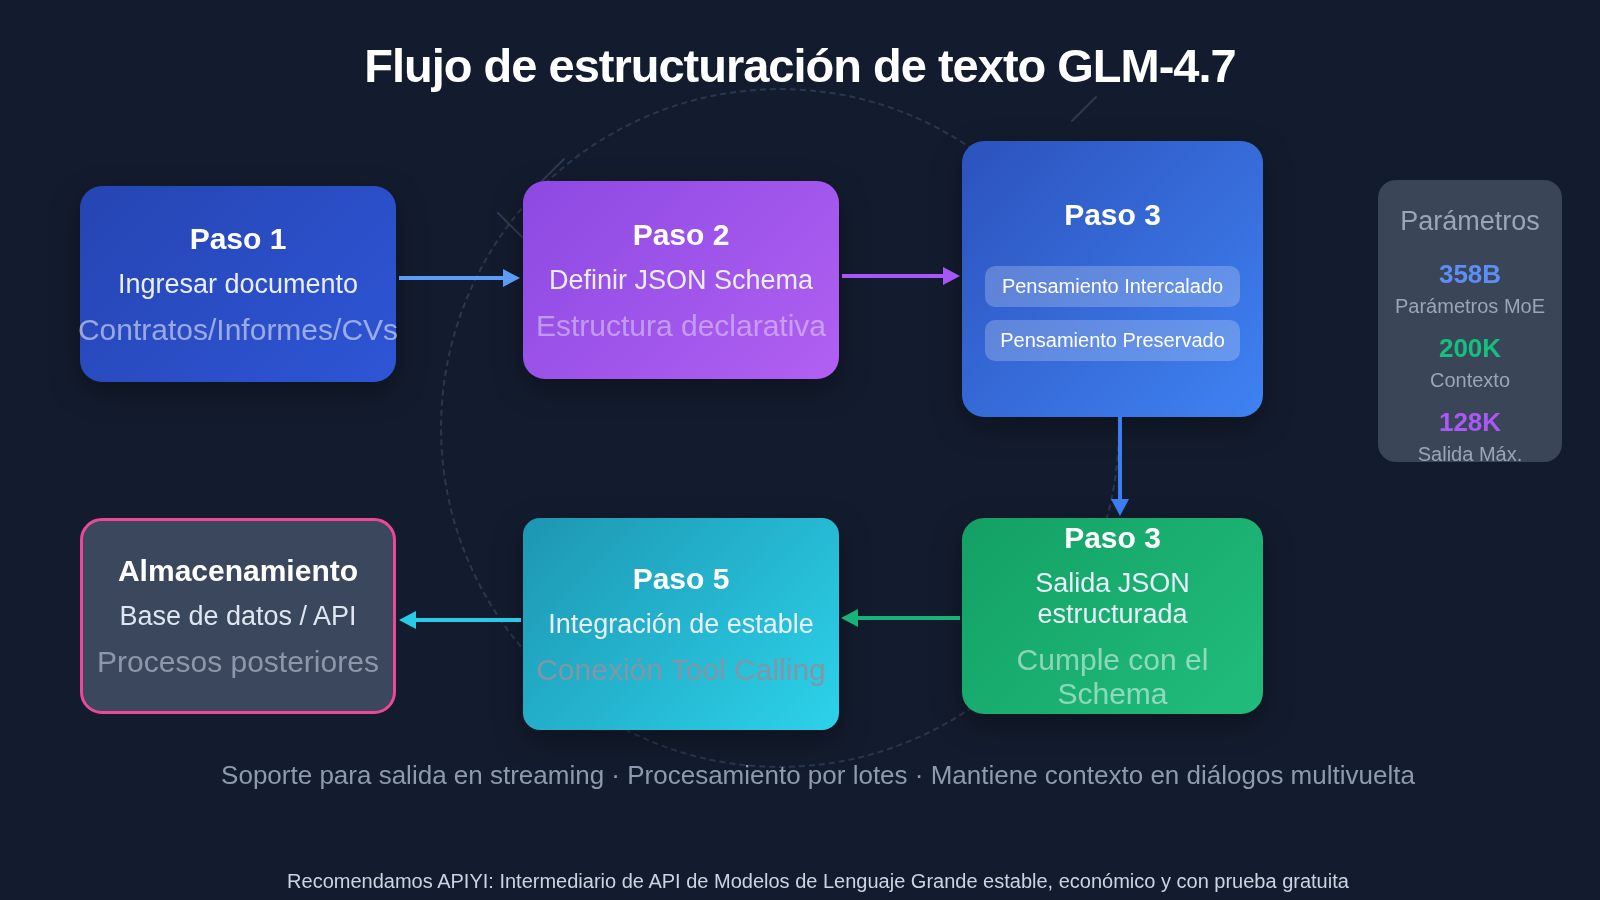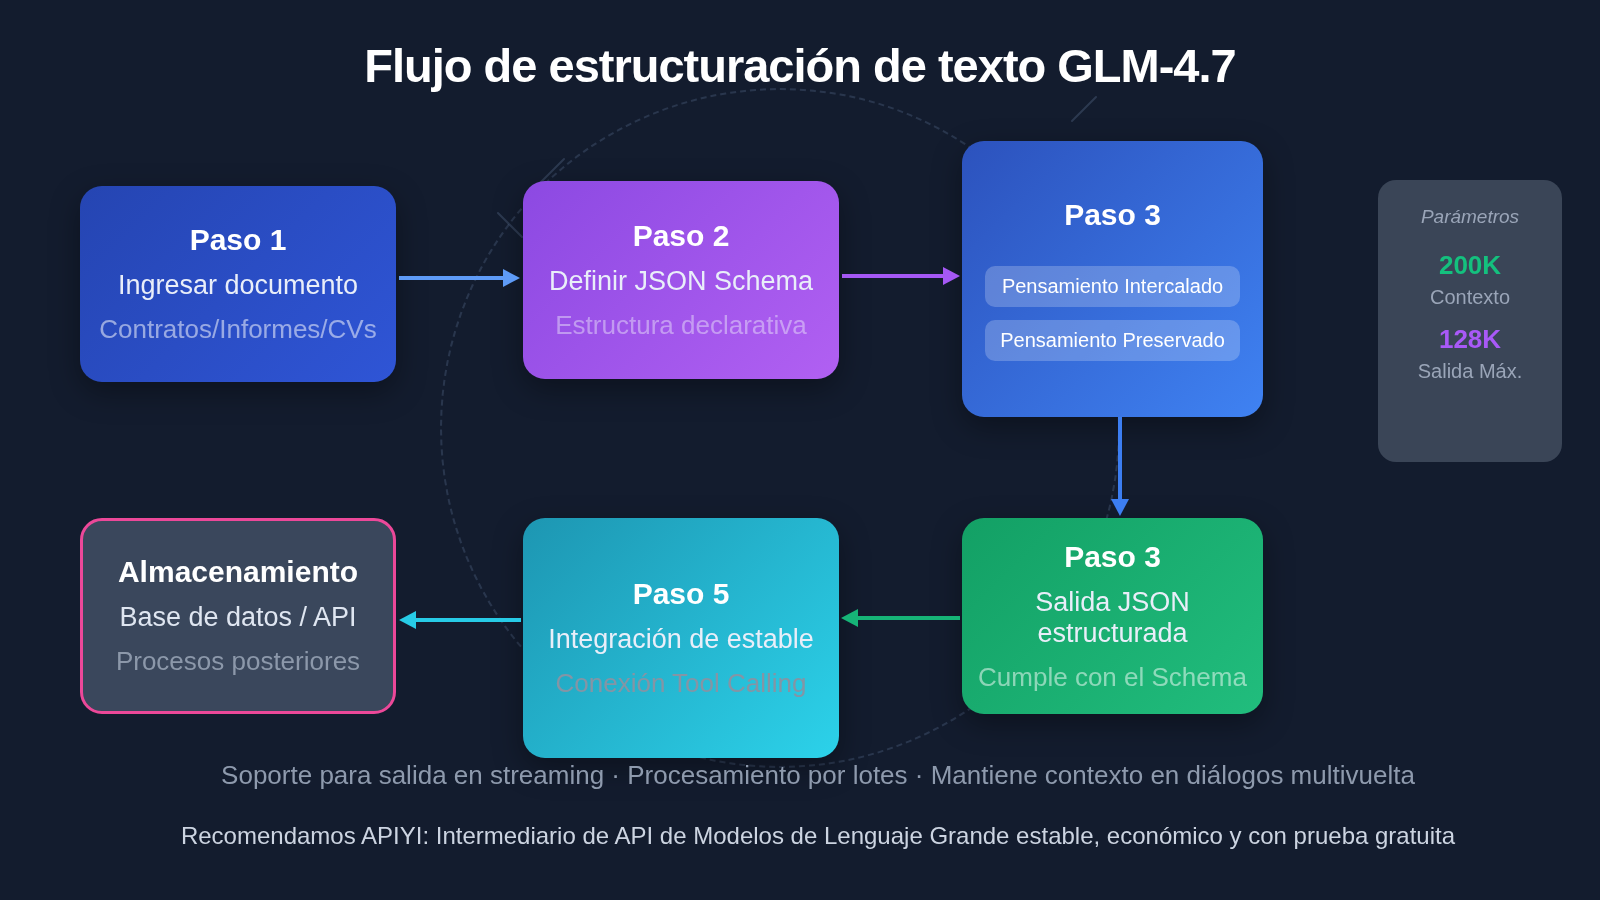--- a/index.html
+++ b/index.html
@@ -27,57 +27,57 @@
     letter-spacing: -1px;
   }
 
   .card {
     position: absolute; border-radius: 22px;
     display: flex; flex-direction: column; align-items: center; justify-content: center;
     text-align: center; gap: 13px;
   }
   .step-title { color: #ffffff; font-size: 30px; font-weight: 700; }
   .step-sub   { color: #e9eef9; font-size: 27px; font-weight: 400; }
-  .step-note  { color: rgba(255,255,255,0.52); font-size: 26px; }
+  .step-note  { color: rgba(255,255,255,0.52); font-size: 30px; }
 
   .c-paso1 { left: 80px;  top: 186px; width: 316px; height: 196px;
     background: linear-gradient(135deg, #2545b2, #2f55d6);
     box-shadow: 0 10px 30px rgba(0,0,0,0.35); }
   .c-paso2 { left: 523px; top: 181px; width: 316px; height: 198px;
     background: linear-gradient(135deg, #8c49e2, #b160f2);
     box-shadow: 0 10px 30px rgba(0,0,0,0.35); }
   .c-paso2 .step-note { color: rgba(240,240,250,0.45); }
   .c-paso3 { left: 962px; top: 141px; width: 301px; height: 276px;
     background: linear-gradient(135deg, #2c52bd, #3f82f2);
     box-shadow: 0 10px 30px rgba(0,0,0,0.35); gap: 26px; }
   .c-paso4 { left: 962px; top: 518px; width: 301px; height: 196px;
     background: linear-gradient(135deg, #13a065, #21bd7d);
     box-shadow: 0 10px 30px rgba(0,0,0,0.35); }
   .c-paso4 .step-note { color: rgba(255,255,255,0.5); }
-  .c-paso5 { left: 523px; top: 518px; width: 316px; height: 240px;
+  .c-paso5 { left: 523px; top: 518px; width: 316px; height: 212px;
     background: linear-gradient(135deg, #1d96b2, #2cd2ea);
-    box-shadow: 0 10px 30px rgba(0,0,0,0.35); }
+    box-shadow: 0 10px 30px rgba(0,0,0,0.35); border-radius: 17px; }
   .c-paso5 .step-note { color: #8495a5; }
   .c-almacen { left: 80px; top: 518px; width: 316px; height: 196px;
     background: #3a475c; border: 3px solid #ec4899; }
   .c-almacen .step-sub  { color: #dfe6f1; }
   .c-almacen .step-note { color: #8c98aa; }
 
   .pill-wrap { width: 85%; display: flex; flex-direction: column; gap: 13px; margin-top: 8px; }
   .pill {
     width: 100%; height: 41px; border-radius: 10px;
     background: rgba(255,255,255,0.22);
     display: flex; align-items: center; justify-content: center;
     color: #ffffff; font-size: 20px;
   }
 
   .c-params { left: 1378px; top: 180px; width: 184px; height: 282px;
     background: #3a4557; border-radius: 18px; gap: 0;
     justify-content: flex-start; padding-top: 26px; }
-  .params-title { color: #9aa5b8; font-size: 19px; margin-bottom: 22px; font-style: italic; }
+  .params-title { color: #9aa5b8; font-size: 27px; margin-bottom: 22px; }
   .param-item { display: flex; flex-direction: column; gap: 5px; margin-bottom: 15px; }
   .param-value { font-size: 26px; font-weight: 700; }
   .param-label { color: #9aa5b8; font-size: 20px; }
   .v-blue   { color: #5d8ef5; }
   .v-green  { color: #14c07e; }
   .v-purple { color: #a959f7; }
 
   
   .arr { position: absolute; }
   .arr .shaft { position: absolute; background: currentColor; }
@@ -95,21 +95,21 @@
     border-right: 17px solid currentColor; }
   .arr-down { width: 18px; }
   .arr-down .shaft { left: 7px; width: 4px; top: 0; bottom: 15px; }
   .arr-down .head {
     position: absolute; bottom: 0; left: 0; width: 0; height: 0;
     border-left: 9px solid transparent; border-right: 9px solid transparent;
     border-top: 17px solid currentColor; }
 
   .footer-line { position: absolute; left: 0; width: 100%; text-align: center; padding-left: 36px; }
   .footer-features { top: 760px; color: #8e9aad; font-size: 26px; }
-  .footer-reco     { top: 822px; color: #ccd4e1; font-size: 24px; }
+  .footer-reco     { top: 870px; color: #ccd4e1; font-size: 20px; }
 </style>
 </head>
 <body>
 
 <div class="stage">
 
   <div class="bg-circle"></div>
   <div class="bg-dash" style="left:534px; top:170px; transform:rotate(-45deg);"></div>
   <div class="bg-dash" style="left:492px; top:224px; transform:rotate(45deg);"></div>
   <div class="bg-dash" style="left:1066px; top:108px; transform:rotate(-45deg);"></div>
@@ -134,20 +134,24 @@
     <div class="step-title">Paso 3</div>
     <div class="pill-wrap">
       <div class="pill">Pensamiento Intercalado</div>
       <div class="pill">Pensamiento Preservado</div>
     </div>
   </div>
 
   <div class="card c-params">
     <div class="params-title">Parámetros</div>
     <div class="param-item">
+      <div class="param-value v-blue">358B</div>
+      <div class="param-label">Parámetros MoE</div>
+    </div>
+    <div class="param-item">
       <div class="param-value v-green">200K</div>
       <div class="param-label">Contexto</div>
     </div>
     <div class="param-item">
       <div class="param-value v-purple">128K</div>
       <div class="param-label">Salida Máx.</div>
     </div>
   </div>
 
   <div class="card c-paso4">

